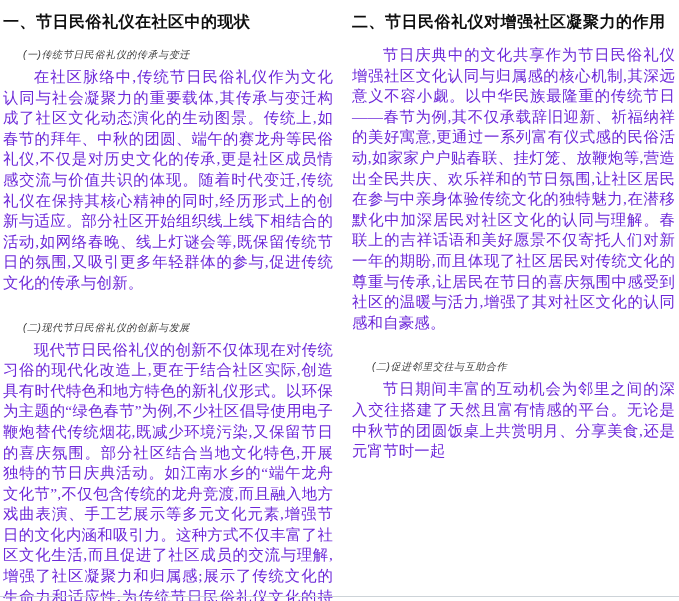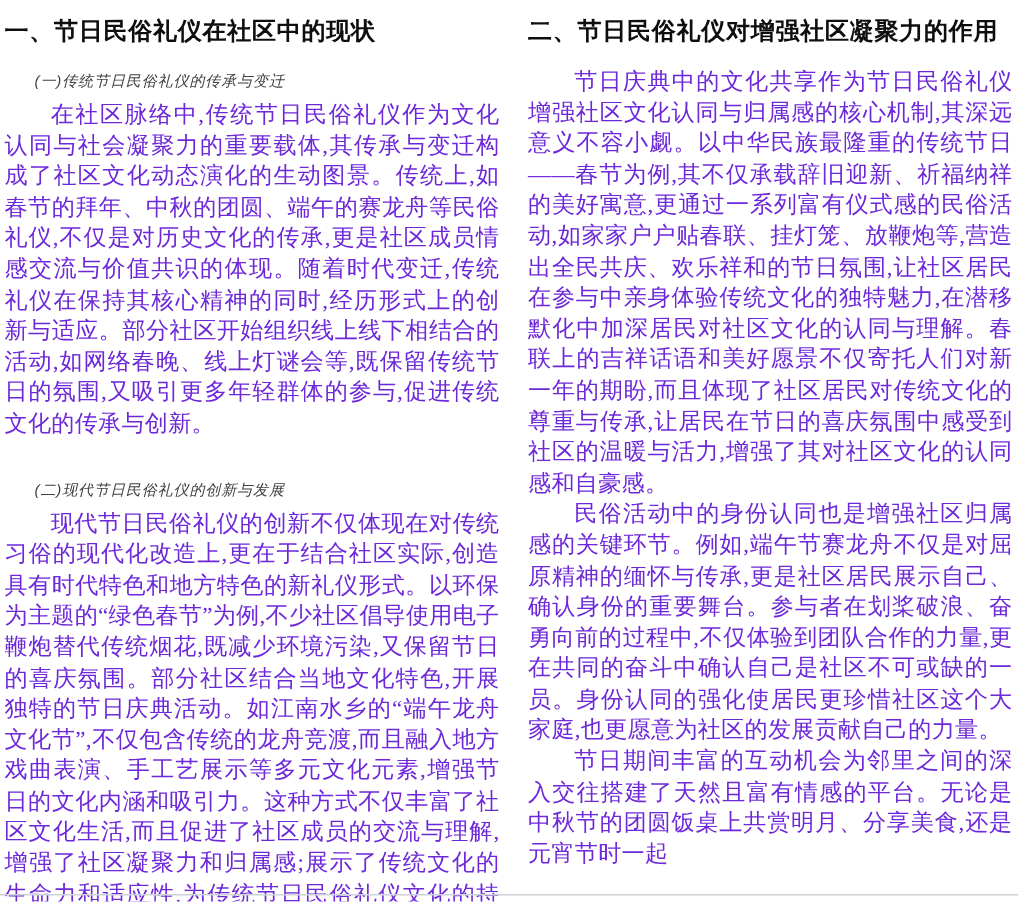--- a/index.html
+++ b/index.html
@@ -95,24 +95,24 @@
         <p class="subheading spaced">(二)现代节日民俗礼仪的创新与发展</p>
         <p class="body-para"><span>现代节日民俗礼仪的创新不仅体现在对传统习俗的现代化改造上,更在于结合社区实际,创造具有时代特色和地方特色的新礼仪形式。以环保为主题的“绿色春节”为例,不少社区倡导使用电子鞭炮替代传统烟花,既减少环境污染,又保留节日的喜庆氛围。部分社区结合当地文化特色,开展独特的节日庆典活动。如江南水乡的“端午龙舟文化节”,不仅包含传统的龙舟竞渡,而且融入地方戏曲表演、手工艺展示等多元文化元素,增强节日的文化内涵和吸引力。这种方式不仅丰富了社区文化生活,而且促进了社区成员的交流与理解,增强了社区凝聚力和归属感;展示了传统文化的生命力和适应性,为传统节日民俗礼仪文化的持续发展提供了新的思路</span><sup class="footnote-ref">[1]</sup><span>。</span></p>
       </div>
     </div>
 
     <div class="col col-right">
       <h2 class="col-heading">二、节日民俗礼仪对增强社区凝聚力的作用</h2>
 
       <div>
         <p class="body-para"><span>节日庆典中的文化共享作为节日民俗礼仪增强社区文化认同与归属感的核心机制,其深远意义不容小觑。以中华民族最隆重的传统节日——春节为例,其不仅承载辞旧迎新、祈福纳祥的美好寓意,更通过一系列富有仪式感的民俗活动,如家家户户贴春联、挂灯笼、放鞭炮等,营造出全民共庆、欢乐祥和的节日氛围,让社区居民在参与中亲身体验传统文化的独特魅力,在潜移默化中加深居民对社区文化的认同与理解。春联上的吉祥话语和美好愿景不仅寄托人们对新一年的期盼,而且体现了社区居民对传统文化的尊重与传承,让居民在节日的喜庆氛围中感受到社区的温暖与活力,增强了其对社区文化的认同感和自豪感。</span></p>
-        <p class="body-para"><span>民俗活动中的身份认同也是增强社区归属感的关键环节。例如,端午节赛龙舟不仅是对屈原精神的缅怀与传承,更是社区居民展示自己、确认身份的重要舞台。参与者在划桨破浪、奋勇向前的过程中,不仅体验到团队合作的力量,更在共同的奋斗中确认自己是社区不可或缺的一员。身份认同的强化使居民更珍惜社区这个大家庭,也更愿意为社区的发展贡献自己的力量。</span></p>
       </div>
 
       <div>
+        <p class="subheading spaced">(二)促进邻里交往与互助合作</p>
         <p class="body-para"><span>节日期间丰富的互动机会为邻里之间的深入交往搭建了天然且富有情感的平台。无论是中秋节的团圆饭桌上共赏明月、分享美食,还是元宵节时一起</span></p>
       </div>
     </div>
 
   </div>
 
   <div class="bottom-rule"></div>
 </div>
 
 </body></html>

